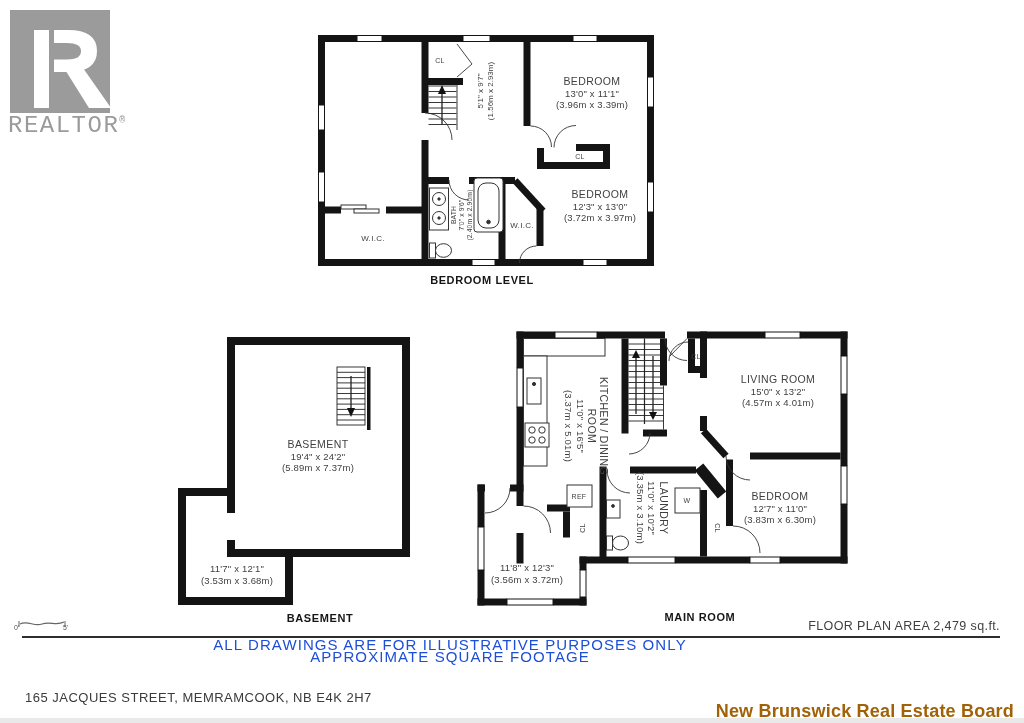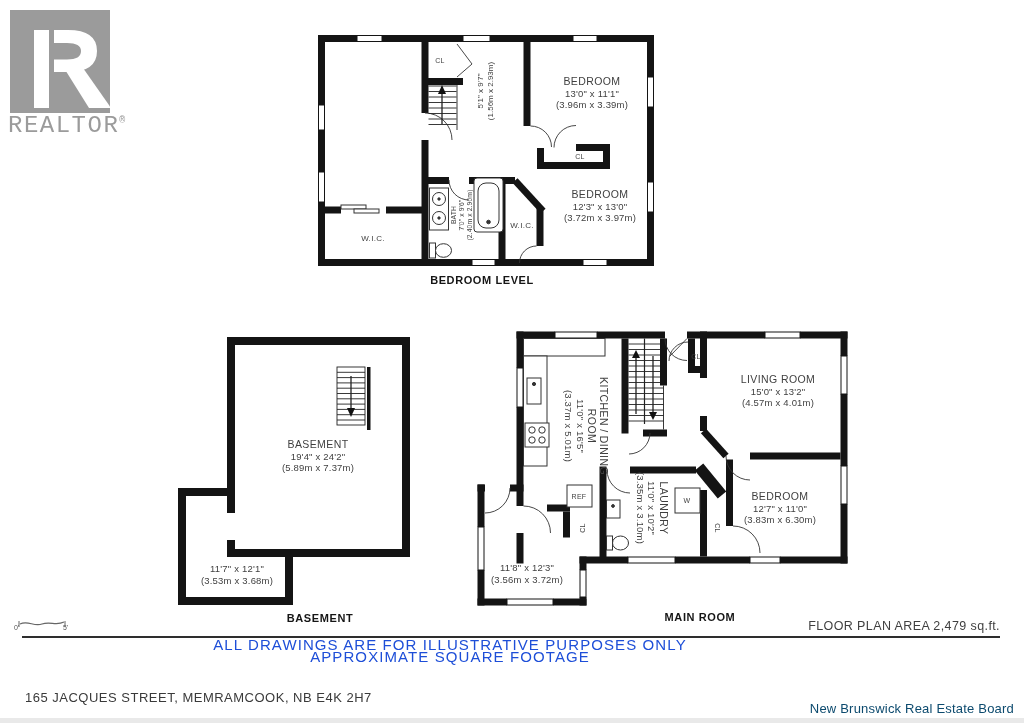--- a/index.html
+++ b/index.html
@@ -27,21 +27,21 @@
   .logo-box{position:absolute;left:10px;top:10px;width:100px;height:103px;}
   .logo-word{position:absolute;left:8px;top:112px;width:140px;font-size:24px;
        color:#9b9b9b;letter-spacing:1.5px;font-family:Liberation Mono, monospace;}
   .logo-word sup{font-size:10px;}
   .divider{position:absolute;left:22px;top:636px;width:978px;height:2px;background:#2e2e2e;}
   .area-text{position:absolute;right:24px;top:619px;font-size:12.5px;color:#3f3f3f;letter-spacing:.4px;}
   .note{position:absolute;left:0;width:900px;text-align:center;color:#1d4ed8;letter-spacing:1.1px;font-size:15px;}
   .note1{top:648px;}
   .note2{top:636px;}
   .address{position:absolute;left:25px;top:690px;font-size:13px;color:#3a3a3a;letter-spacing:.5px;}
-  .board{position:absolute;right:10px;top:701px;font-size:13px;color:#0c4a6e;letter-spacing:.2px;}
+  .board{position:absolute;right:10px;top:701px;font-size:18px;color:#a16207;letter-spacing:.2px;font-weight:bold;}
   .scale-num{position:absolute;font-size:7px;color:#555;}
   .bottom-strip{position:absolute;left:0;top:718px;width:1024px;height:5px;background:#e9e9e9;}
 </style>
 </head>
 <body>
 
 <div class="logo-box">
   <svg width="100" height="103" viewBox="0 0 100 103">
     <rect x="0" y="0" width="100" height="103" fill="#9b9b9b"></rect>
     <rect x="24" y="20" width="15" height="78" fill="#ffffff"></rect>

